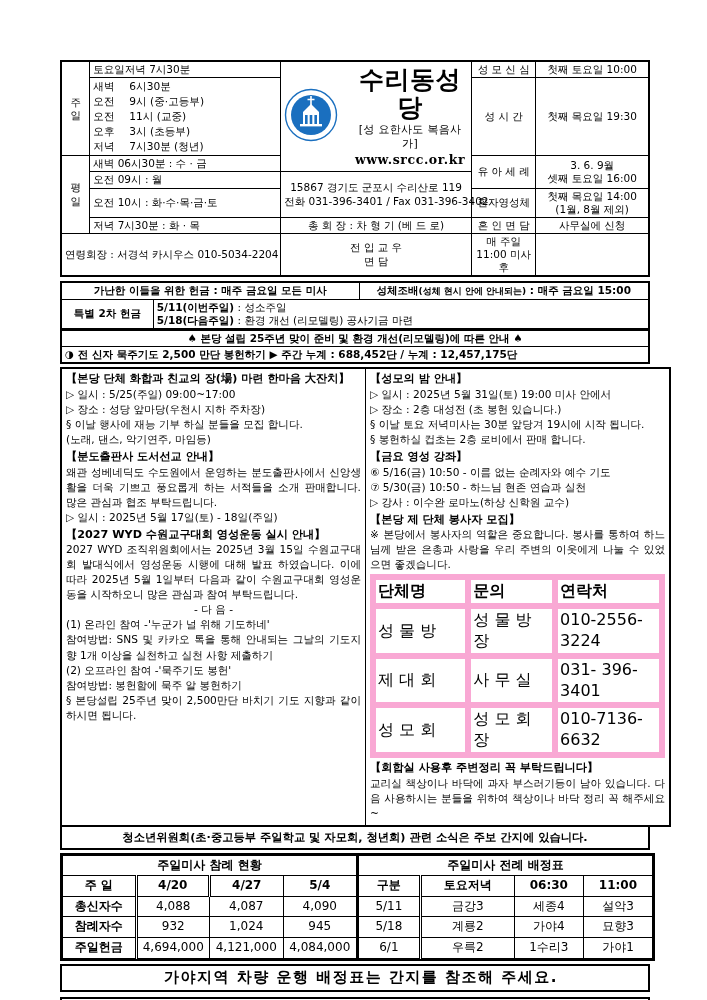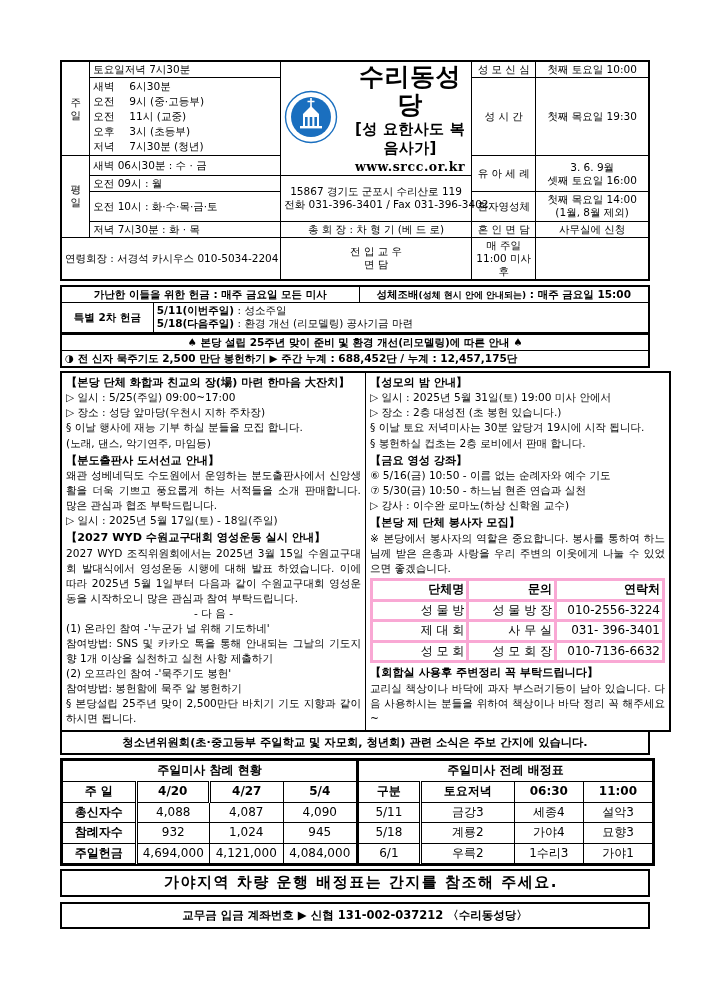--- a/index.html
+++ b/index.html
@@ -68,22 +68,22 @@
   }
   .logo-mark { flex: 0 0 auto; }
   .logo-text { text-align: center; }
   .ch-name {
     font-size: 25px;
     font-weight: 700;
     letter-spacing: 0.5px;
     line-height: 1.1;
   }
   .ch-sub {
-    font-size: 15px;
-    font-weight: 700;
+    font-size: 11px;
+    font-weight: 400;
     margin-top: 2px;
     letter-spacing: 0.3px;
   }
   .ch-url {
     font-family: "DejaVu Serif", "Liberation Serif", serif;
     font-size: 12.5px;
     font-weight: 700;
     letter-spacing: 0.6px;
     margin-top: 1px;
   }
@@ -182,23 +182,23 @@
   }
   .ctr { text-align: center; }
 
   table.vol {
     width: 100%;
     border-collapse: collapse;
     table-layout: fixed;
     margin-top: 2px;
   }
   table.vol td, table.vol th {
-    border: 3px solid #f9a8d4;
-    font-size: 12px;
-    text-align: right;
+    border: 6px solid #f9a8d4;
+    font-size: 16px;
+    text-align: left;
     padding: 1px 2px;
     line-height: 1.3;
   }
   table.vol th { font-weight: 700; }
 
   
   .youth {
     border: 2px solid #000;
     border-top: none;
     text-align: center;

